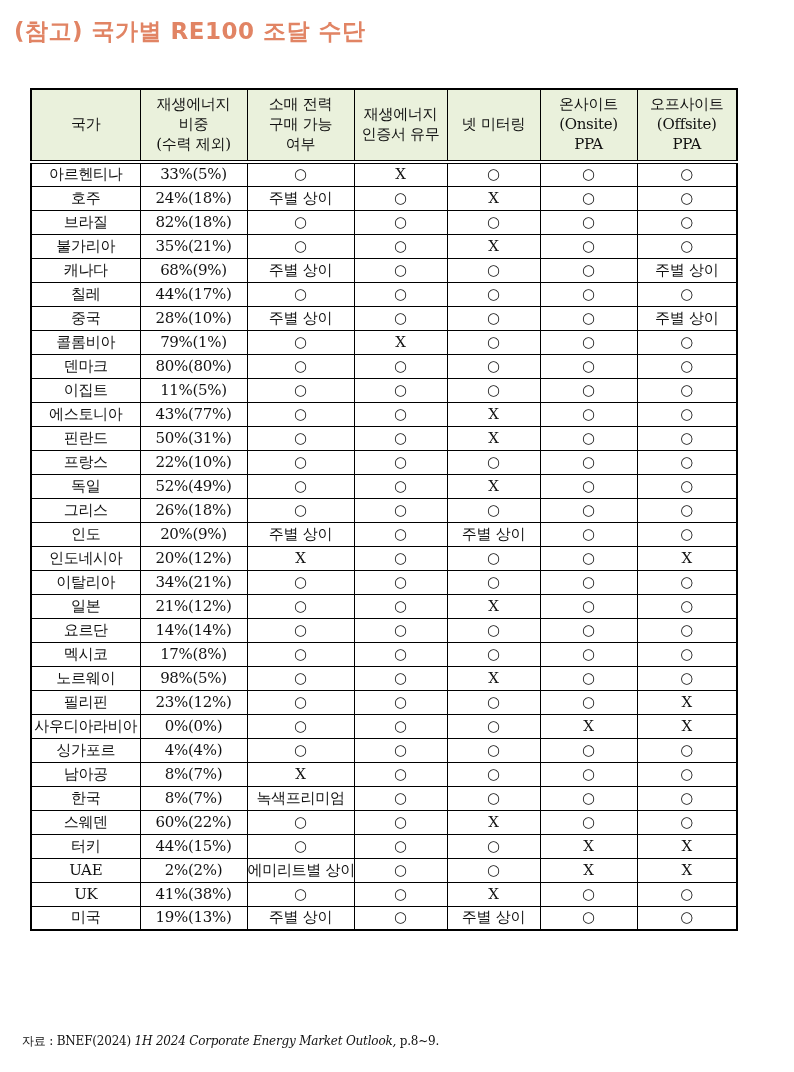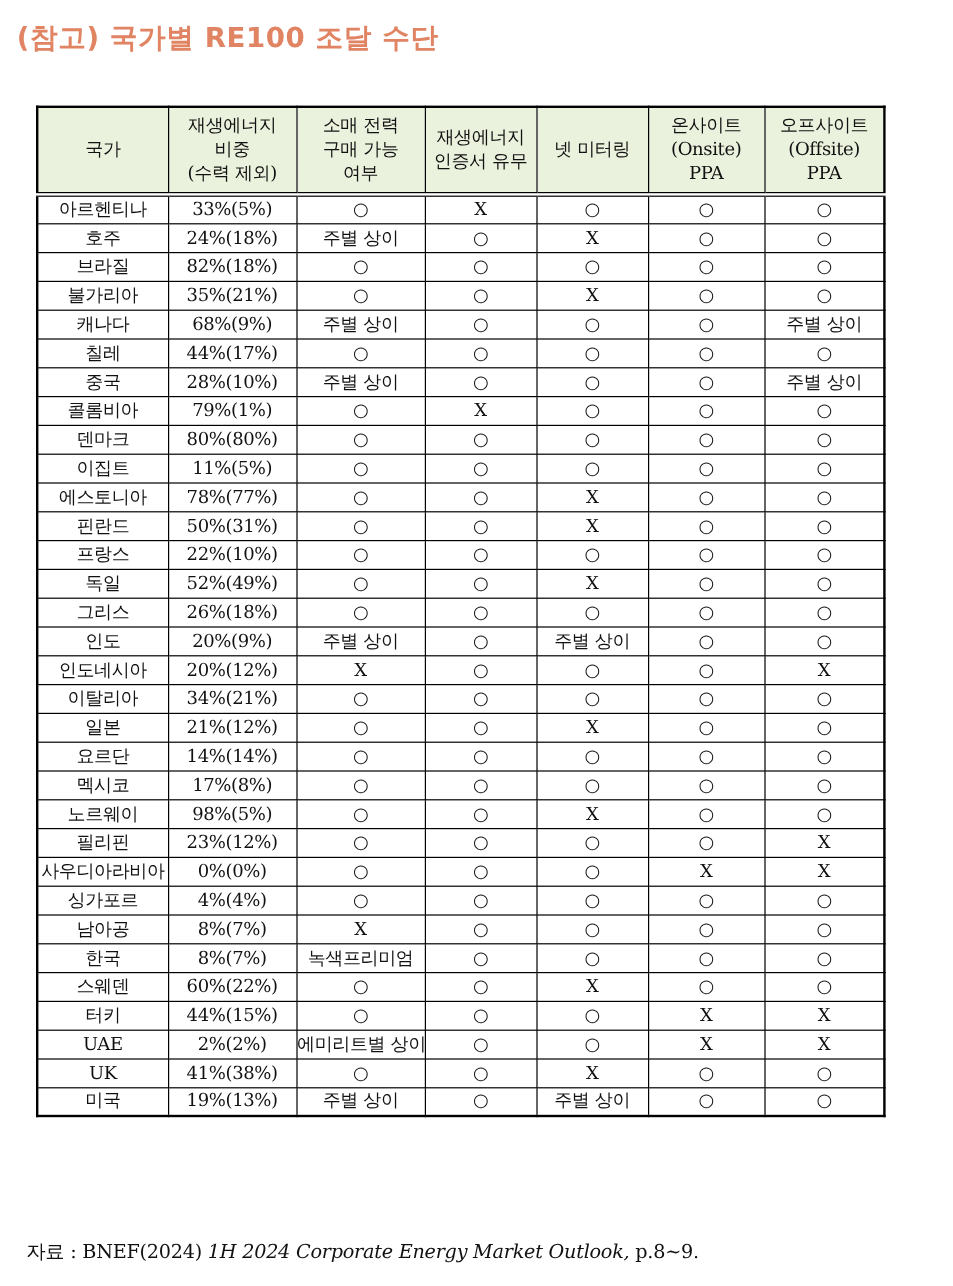--- a/index.html
+++ b/index.html
@@ -49,21 +49,21 @@
     height: 70px;
     line-height: 1.32;
     white-space: pre-line;
     border-bottom: 4px double #000;
   }
   table.re100 tbody tr { height: 24px; margin-left: 39px; }
   table.re100 tbody td { line-height: 1; }
   .source-note {
     position: absolute;
     left: 22px; top: 1033px;
-    font-size: 16px;
+    font-size: 12px;
     letter-spacing: -0.2px;
     white-space: nowrap;
   }
   .source-note .cite { font-style: italic; }
 </style>
 </head>
 <body>
 
 <div class="page">
 
@@ -185,21 +185,21 @@
           <td>이집트</td>
           <td>11%(5%)</td>
           <td>○</td>
           <td>○</td>
           <td>○</td>
           <td>○</td>
           <td>○</td>
         </tr>
         <tr>
           <td>에스토니아</td>
-          <td>78%(77%)</td>
+          <td>43%(77%)</td>
           <td>○</td>
           <td>○</td>
           <td>X</td>
           <td>○</td>
           <td>○</td>
         </tr>
         <tr>
           <td>핀란드</td>
           <td>50%(31%)</td>
           <td>○</td>

